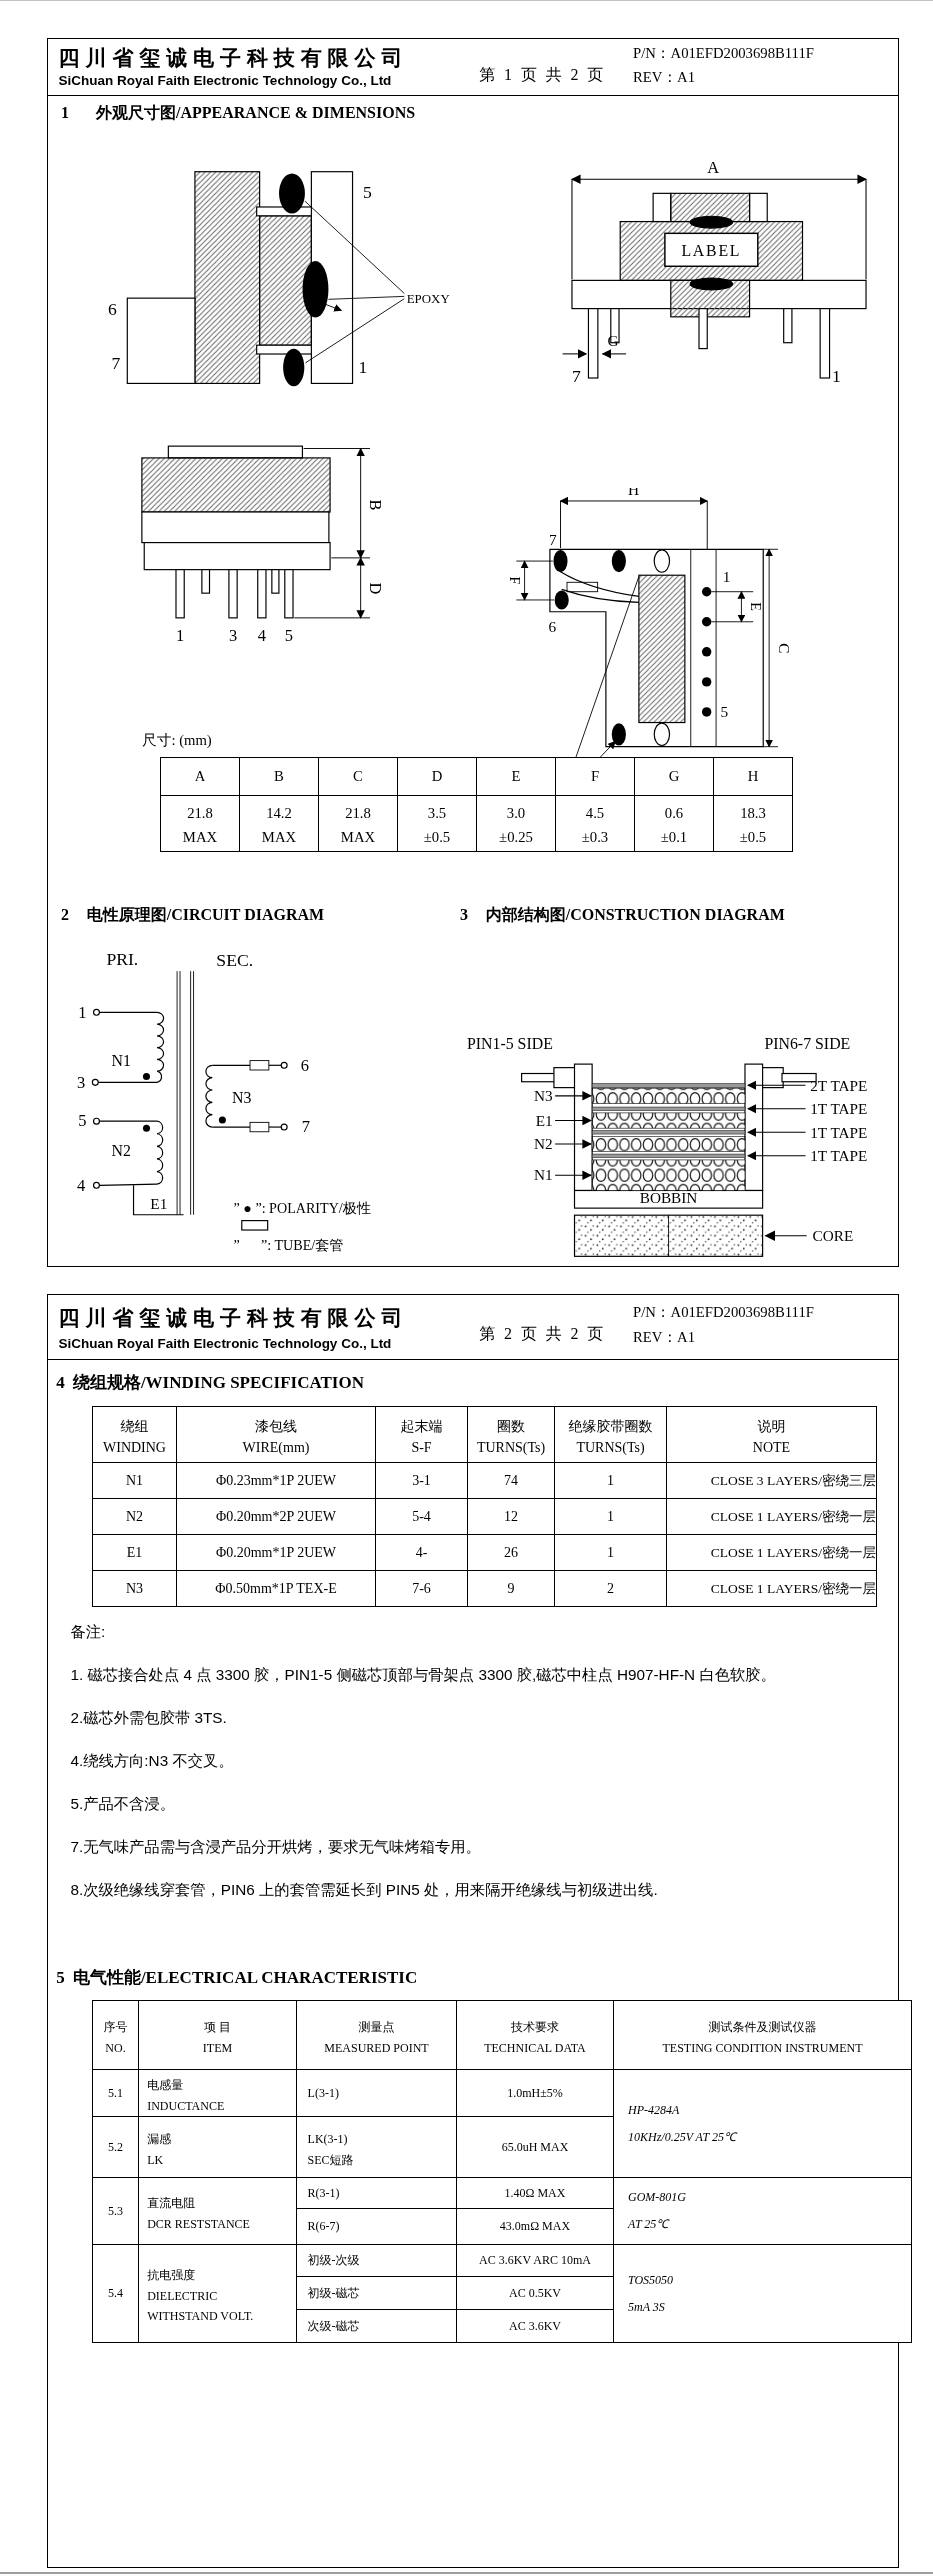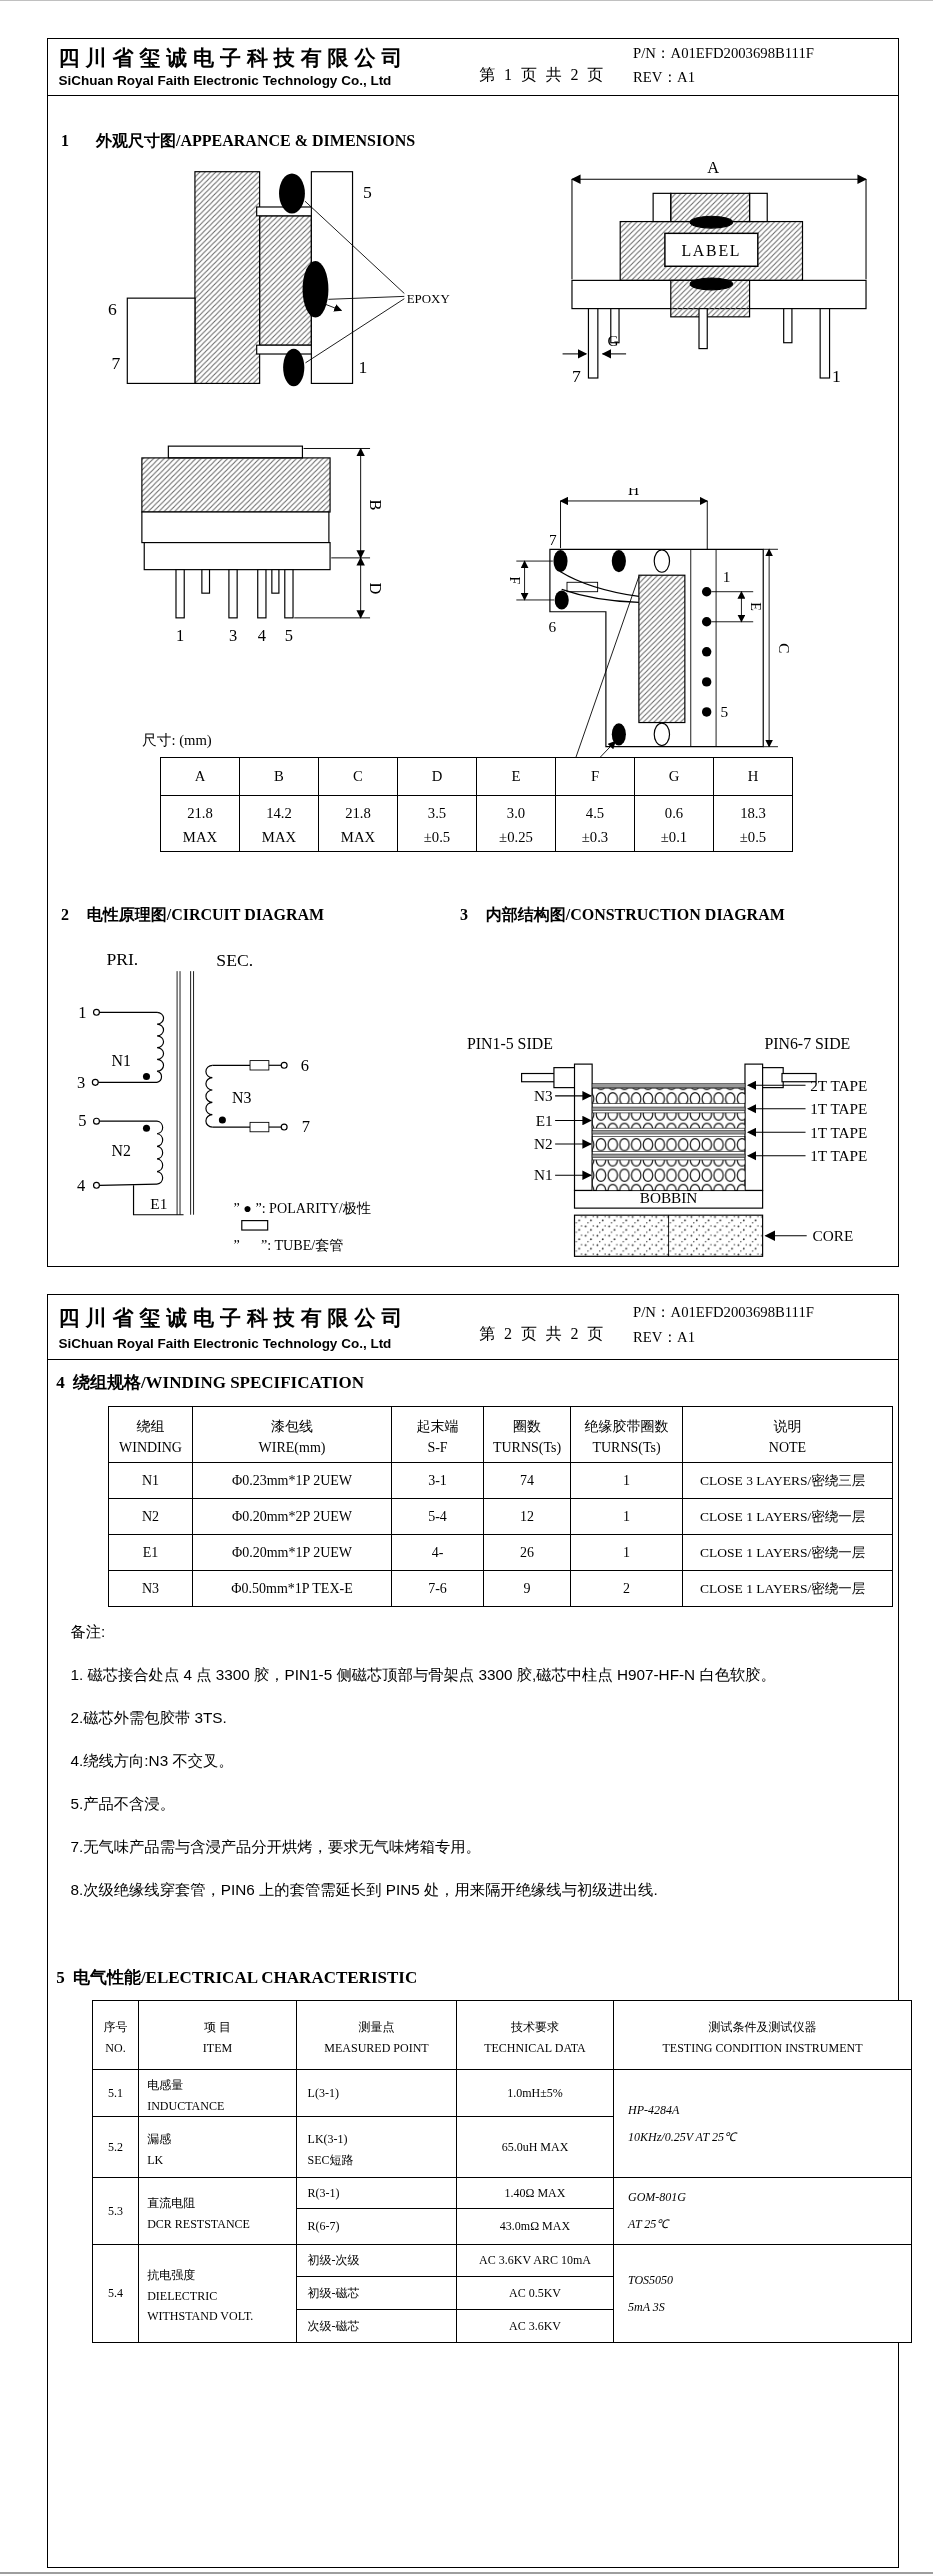--- a/index.html
+++ b/index.html
@@ -14,23 +14,23 @@
          font-weight:700;font-size:13.5px;white-space:nowrap;}
   .pginfo{position:absolute;left:412px;top:26px;width:165px;text-align:center;font-size:16px;letter-spacing:2.4px;white-space:nowrap;}
   .pnrow{position:absolute;left:585px;font-size:14.7px;white-space:nowrap;}
   .sectitle{position:absolute;font-weight:700;font-size:16px;white-space:nowrap;font-family:"Liberation Serif",serif;}
   .gapL{margin-left:27px;} .gapM{margin-left:17.7px;} .gapS{margin-left:8.2px;}
   table{border-collapse:collapse;table-layout:fixed;background:#fff;}
   td,th{border:1.2px solid #000;font-weight:400;padding:0;overflow:hidden;}
   .dimtbl{width:633px;font-size:14.7px;text-align:center;}
   .dimtbl .v{line-height:23.5px;margin-top:3.5px;}
   .dimtbl .t{line-height:22.4px;}
-  .wtbl{width:784px;font-size:14px;text-align:center;margin-left:16px;}
+  .wtbl{width:784px;font-size:14px;text-align:center;}
   .wtbl .cn{line-height:21px;margin-top:5.9px;} .wtbl .en{line-height:21px;}
-  .wtbl .note{text-align:left;padding-left:17px;font-size:13.5px;}
+  .wtbl .note{text-align:right;padding-left:23px;font-size:13.5px;}
   .etbl{width:818px;font-size:12px;text-align:center;}
   .etbl .cn{line-height:22.4px;margin-top:3.5px;} .etbl .en{line-height:20px;}
   .etbl .lft{text-align:left;padding-left:8.2px;}
   .etbl .mp{text-align:left;padding-left:10.6px;}
   .etbl .cond{text-align:left;padding-left:14px;vertical-align:middle;font-style:italic;}
   .etbl .cond div{line-height:27px;}
   .notes{position:absolute;left:22.4px;font-family:"Liberation Sans",sans-serif;font-size:15.3px;}
   .notes p{margin:0 0 22px 0;white-space:nowrap;}
   .frameline{position:absolute;left:0;width:100%;background:#c0c0c0;}
   svg text{font-family:"Liberation Serif",serif;fill:#000;}
@@ -65,21 +65,21 @@
 
   <div class="page" style="top:38px;height:1227px;">
     <div class="hdr" style="height:56px;">
       <div class="co-cn">四川省玺诚电子科技有限公司</div>
       <div class="co-en">SiChuan Royal Faith Electronic Technology Co., Ltd</div>
       <div class="pginfo">第 1 页 共 2 页</div>
       <div class="pnrow" style="top:4.7px;"><span>P/N：</span><span>A01EFD2003698B111F</span></div>
       <div class="pnrow" style="top:29px;"><span>REV：</span><span>A1</span></div>
     </div>
 
-    <div class="sectitle" style="left:13px;top:92px;">
+    <div class="sectitle" style="left:13px;top:64px;">
       <span>1</span><span class="gapL">外观尺寸图/APPEARANCE &amp; DIMENSIONS</span>
     </div>
 
     <svg class="abs" style="left:29px;top:118px;" width="377" height="247" viewBox="0 0 640 420">
       <g stroke="#000" stroke-width="2" fill="none">
         <rect x="200" y="25" width="110" height="360" fill="url(#hatch)"></rect>
         <rect x="310" y="100" width="88" height="220" fill="url(#hatch)"></rect>
         <rect x="305" y="85" width="95" height="15" fill="#fff"></rect>
         <rect x="305" y="320" width="95" height="15" fill="#fff"></rect>
         <rect x="398" y="25" width="70" height="360" fill="#fff"></rect>

